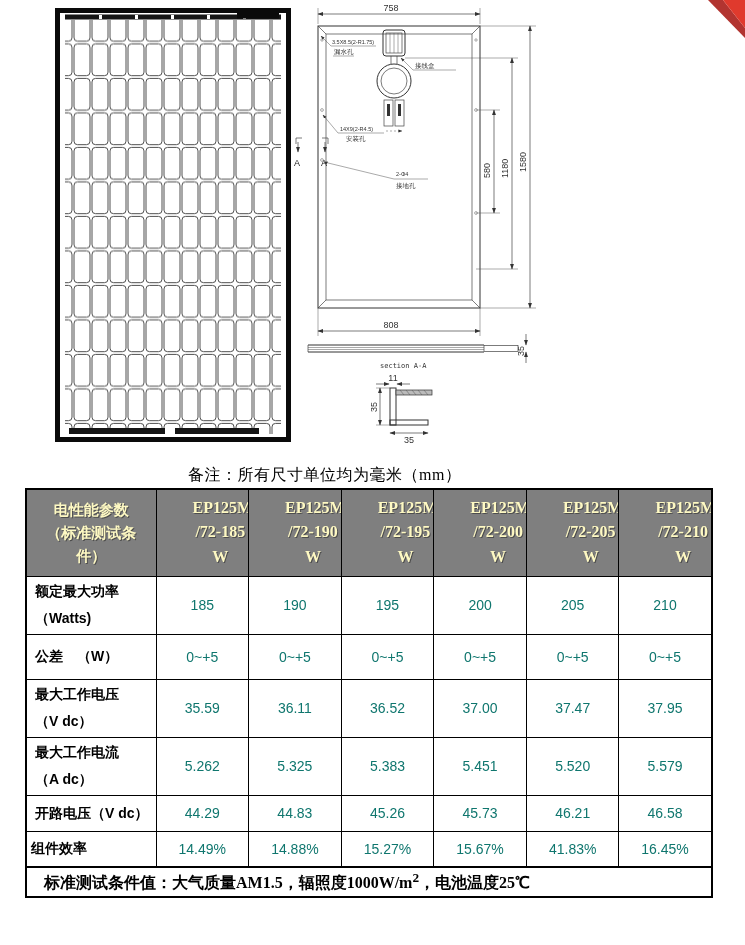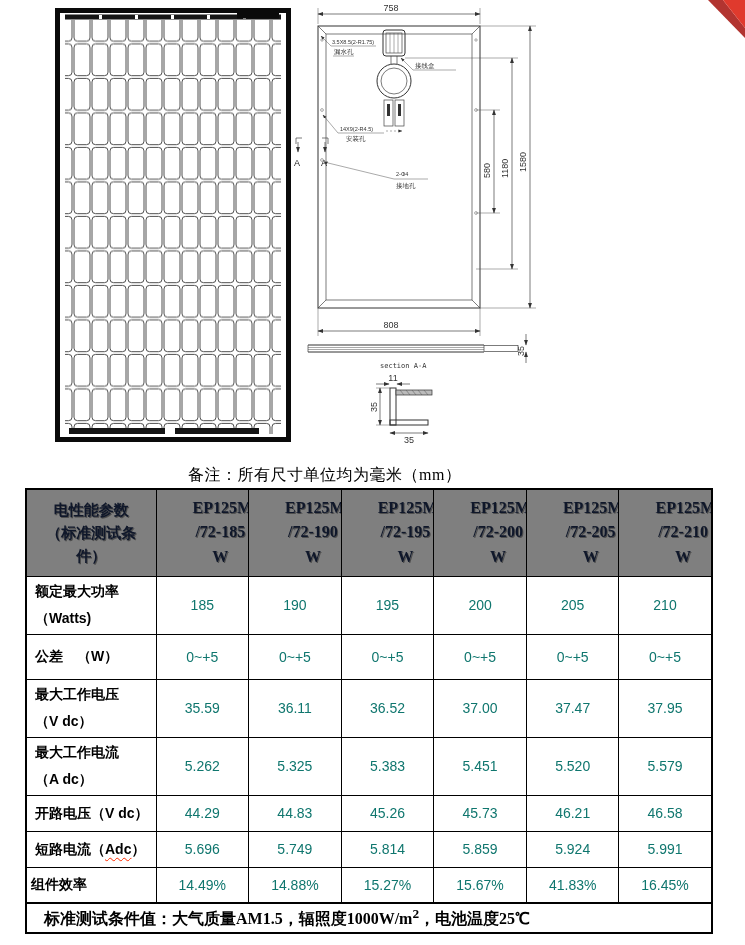--- a/index.html
+++ b/index.html
@@ -19,21 +19,21 @@
     letter-spacing:0.5px;
     margin-top:41px;
   }
 
   
   #spec-table-wrap { left:25px; top:488px; width:688px; }
   table { border-collapse:collapse; table-layout:fixed; width:686px; }
   td, th { border:1px solid #000; text-align:center; vertical-align:middle; overflow:hidden; }
   table { border:2px solid #000; }
   th {
-    background:#7f7f7f; color:#0f172a; font-weight:bold;
+    background:#7f7f7f; color:#fef9c3; font-weight:bold;
     white-space:pre-line; line-height:1.55; font-size:15px;
   }
   th.model { font-family:"Liberation Serif", serif; font-size:16px; text-shadow:1px 1px 0 #4d4d4d;padding-left:36px; }
   th.param { font-size:15px; text-shadow:1px 1px 0 #4d4d4d; }
   tr.hdr { height:87px; }
   tr.r-tall { height:58px; }
   tr.r-mid { height:45px; }
   tr.r-short { height:36px; }
   tr.r-foot { height:30px; }
   td.lbl {
@@ -314,29 +314,20 @@
       <tr class="r-short">
         <td class="lbl">开路电压（V dc）</td>
         <td class="val">44.29</td>
         <td class="val">44.83</td>
         <td class="val">45.26</td>
         <td class="val">45.73</td>
         <td class="val">46.21</td>
         <td class="val">46.58</td>
       </tr>
       <tr class="r-short">
-        <td class="lbl"><span>短路电流（</span><span class="squiggle">Adc</span><span>）</span></td>
-        <td class="val">5.696</td>
-        <td class="val">5.749</td>
-        <td class="val">5.814</td>
-        <td class="val">5.859</td>
-        <td class="val">5.924</td>
-        <td class="val">5.991</td>
-      </tr>
-      <tr class="r-short">
         <td class="lbl center">组件效率</td>
         <td class="val">14.49%</td>
         <td class="val">14.88%</td>
         <td class="val">15.27%</td>
         <td class="val">15.67%</td>
         <td class="val">41.83%</td>
         <td class="val">16.45%</td>
       </tr>
       <tr class="r-foot">
         <td class="foot" colspan="7"><span>标准测试条件值：大气质量AM1.5，辐照度1000W/m</span><sup>2</sup><span>，电池温度25℃</span></td>

